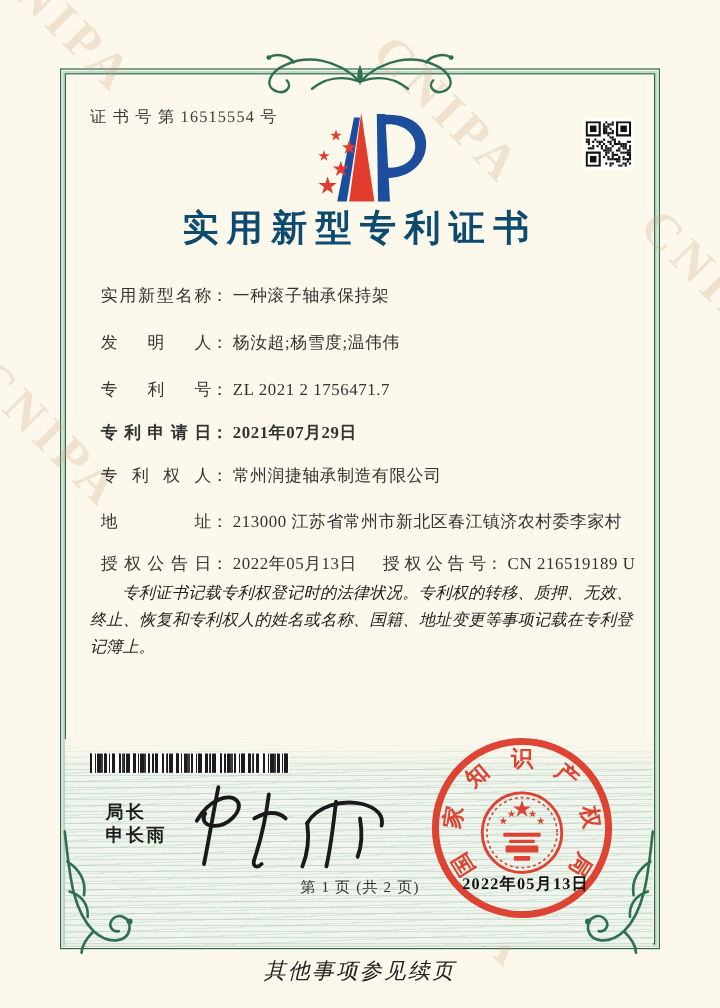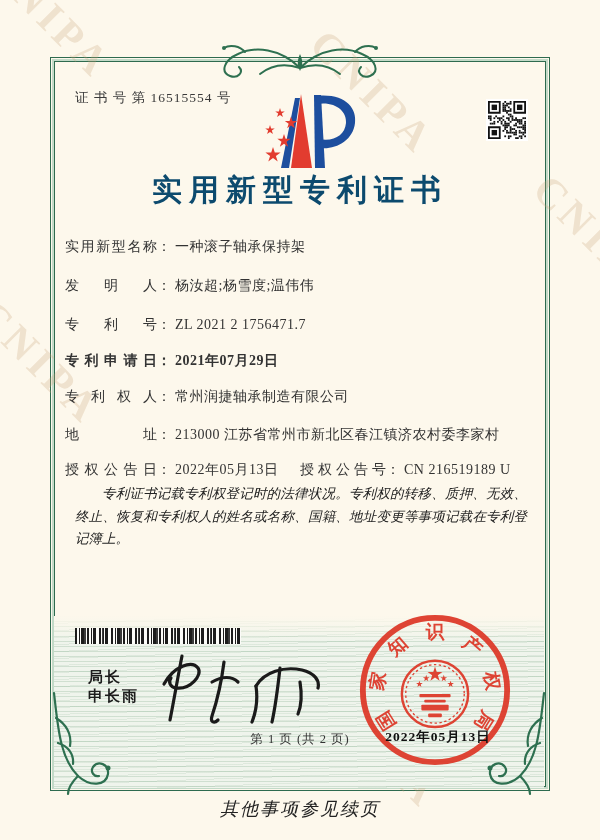--- a/index.html
+++ b/index.html
@@ -41,21 +41,21 @@
     position:absolute; z-index:3; left:75px; top:89px;
     font-size:13.5px; letter-spacing:1px; color:#3a3a3a;
   }
   .logo{position:absolute; z-index:3; left:243px; top:92px;}
   .qr{position:absolute; z-index:3; left:486px; top:99px; background:#fff; padding:2px;}
   .title{
     position:absolute; z-index:3; left:0; right:0; top:170px;
     text-align:center; font-size:30px; font-weight:bold; letter-spacing:7px; color:#0c4a6e;
   }
   
-  .fields{position:absolute; z-index:3; left:65px; width:452px; top:238px; font-size:14px; color:#333;}
+  .fields{position:absolute; z-index:3; left:84px; width:452px; top:238px; font-size:14px; color:#333;}
   .frow{white-space:nowrap;}
   .flabel{
     display:inline-block; width:92px; text-align:justify; text-align-last:justify;
     -moz-text-align-last:justify; vertical-align:top;
   }
   .fcolon{display:inline-block; margin-right:4px;}
   .fval{letter-spacing:0.5px;}
   .r2{margin-top:21px;} .r3{margin-top:21px;} .r4{margin-top:18px;font-weight:bold;}
   .r5{margin-top:18px;} .r6{margin-top:20px;} .r7{margin-top:17px; position:relative;}
   .pair2{position:absolute; left:235px; top:0; white-space:nowrap;}

